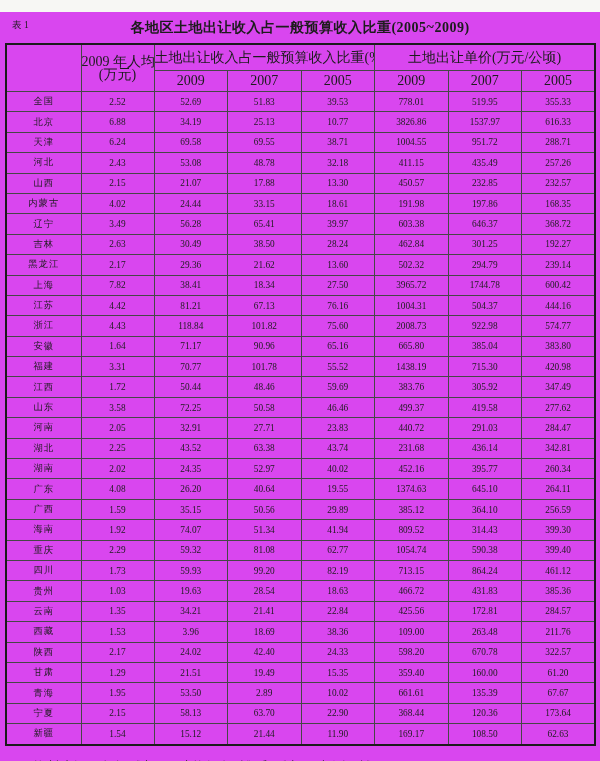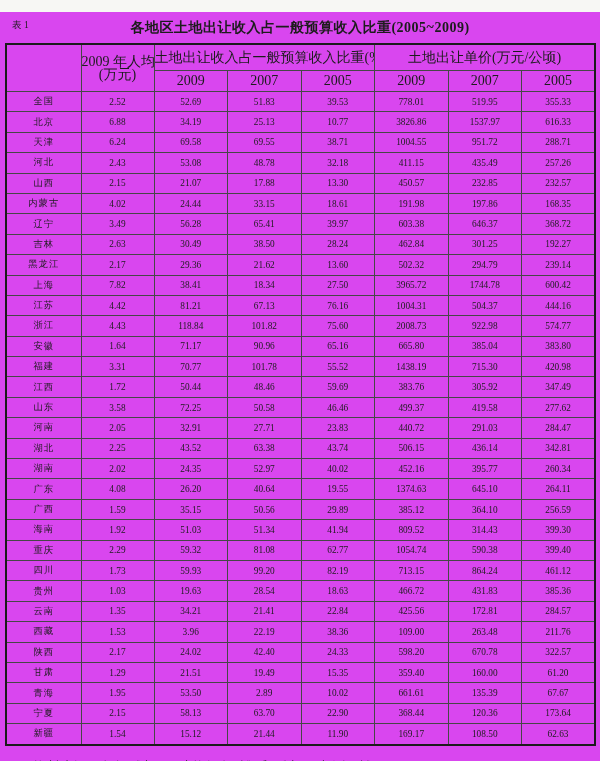--- a/index.html
+++ b/index.html
@@ -272,21 +272,21 @@
           <td class="gsep">440.72</td>
           <td>291.03</td>
           <td>284.47</td>
         </tr>
         <tr>
           <td class="region-td">湖北</td>
           <td>2.25</td>
           <td class="gsep">43.52</td>
           <td>63.38</td>
           <td>43.74</td>
-          <td class="gsep">506.15</td>
+          <td class="gsep">231.68</td>
           <td>436.14</td>
           <td>342.81</td>
         </tr>
         <tr>
           <td class="region-td">湖南</td>
           <td>2.02</td>
           <td class="gsep">24.35</td>
           <td>52.97</td>
           <td>40.02</td>
           <td class="gsep">452.16</td>
@@ -309,21 +309,21 @@
           <td class="gsep">35.15</td>
           <td>50.56</td>
           <td>29.89</td>
           <td class="gsep">385.12</td>
           <td>364.10</td>
           <td>256.59</td>
         </tr>
         <tr>
           <td class="region-td">海南</td>
           <td>1.92</td>
-          <td class="gsep">51.03</td>
+          <td class="gsep">74.07</td>
           <td>51.34</td>
           <td>41.94</td>
           <td class="gsep">809.52</td>
           <td>314.43</td>
           <td>399.30</td>
         </tr>
         <tr>
           <td class="region-td">重庆</td>
           <td>2.29</td>
           <td class="gsep">59.32</td>
@@ -360,21 +360,21 @@
           <td>21.41</td>
           <td>22.84</td>
           <td class="gsep">425.56</td>
           <td>172.81</td>
           <td>284.57</td>
         </tr>
         <tr>
           <td class="region-td">西藏</td>
           <td>1.53</td>
           <td class="gsep">3.96</td>
-          <td>22.19</td>
+          <td>18.69</td>
           <td>38.36</td>
           <td class="gsep">109.00</td>
           <td>263.48</td>
           <td>211.76</td>
         </tr>
         <tr>
           <td class="region-td">陕西</td>
           <td>2.17</td>
           <td class="gsep">24.02</td>
           <td>42.40</td>

